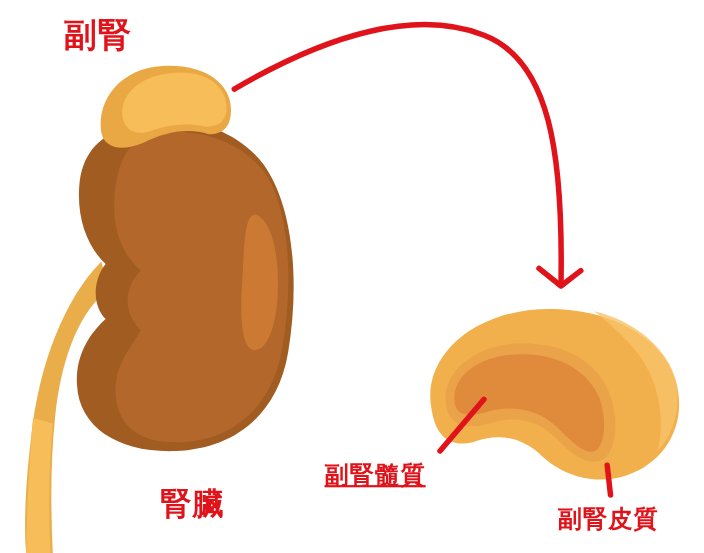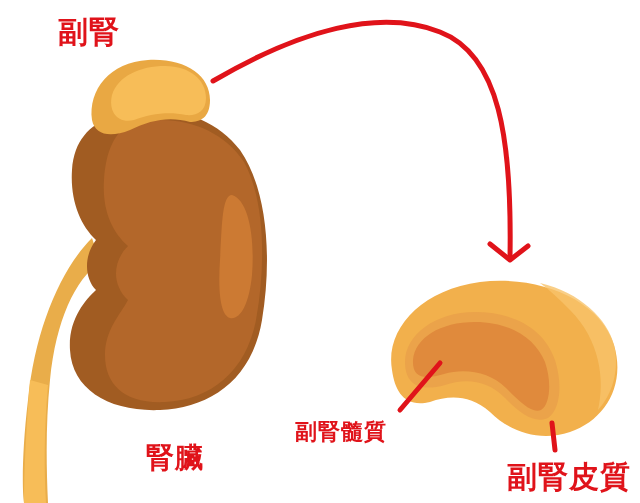--- a/index.html
+++ b/index.html
@@ -3,22 +3,22 @@
 <meta charset="utf-8">
 <style>
   html, body { margin: 0; padding: 0; background: #ffffff; }
   body { width: 640px; height: 503px; position: relative; overflow: hidden;
          font-family: "DejaVu Sans", sans-serif; }
   .stage { position: absolute; left: 0; top: 0; width: 640px; height: 357px; }
   .label { position: absolute; color: #e0131a; font-weight: bold;
            font-family: "DejaVu Sans", sans-serif; white-space: nowrap; letter-spacing: 1px; }
   .lbl-adrenal { left: 58px; top: 12px; font-size: 30px; }
   .lbl-kidney { left: 146px; top: 439px; font-size: 28px; }
-  .lbl-medulla { left: 295px; top: 417px; font-size: 22px; }
-  .lbl-cortex { left: 507px; top: 457px; font-size: 30px; }
+  .lbl-medulla { left: 295px; top: 417px; font-size: 22px; text-decoration: underline; }
+  .lbl-cortex { left: 507px; top: 457px; font-size: 22px; }
 </style>
 </head>
 <body>
 
 <div class="stage">
   <svg width="640" height="503" viewBox="0 0 640 503">
 
     <g>
       <path d="M92,238 C60,270 35,330 28,400 C22,450 22,490 24,503 L48,503 C46,460 46,420 50,380 C56,320 75,280 100,262 Z" fill="#e9ad4a"></path>
       <path d="M30,380 C26,430 24,470 24,503 L46,503 C44,470 44,430 48,385 Z" fill="#f7bd58"></path>

